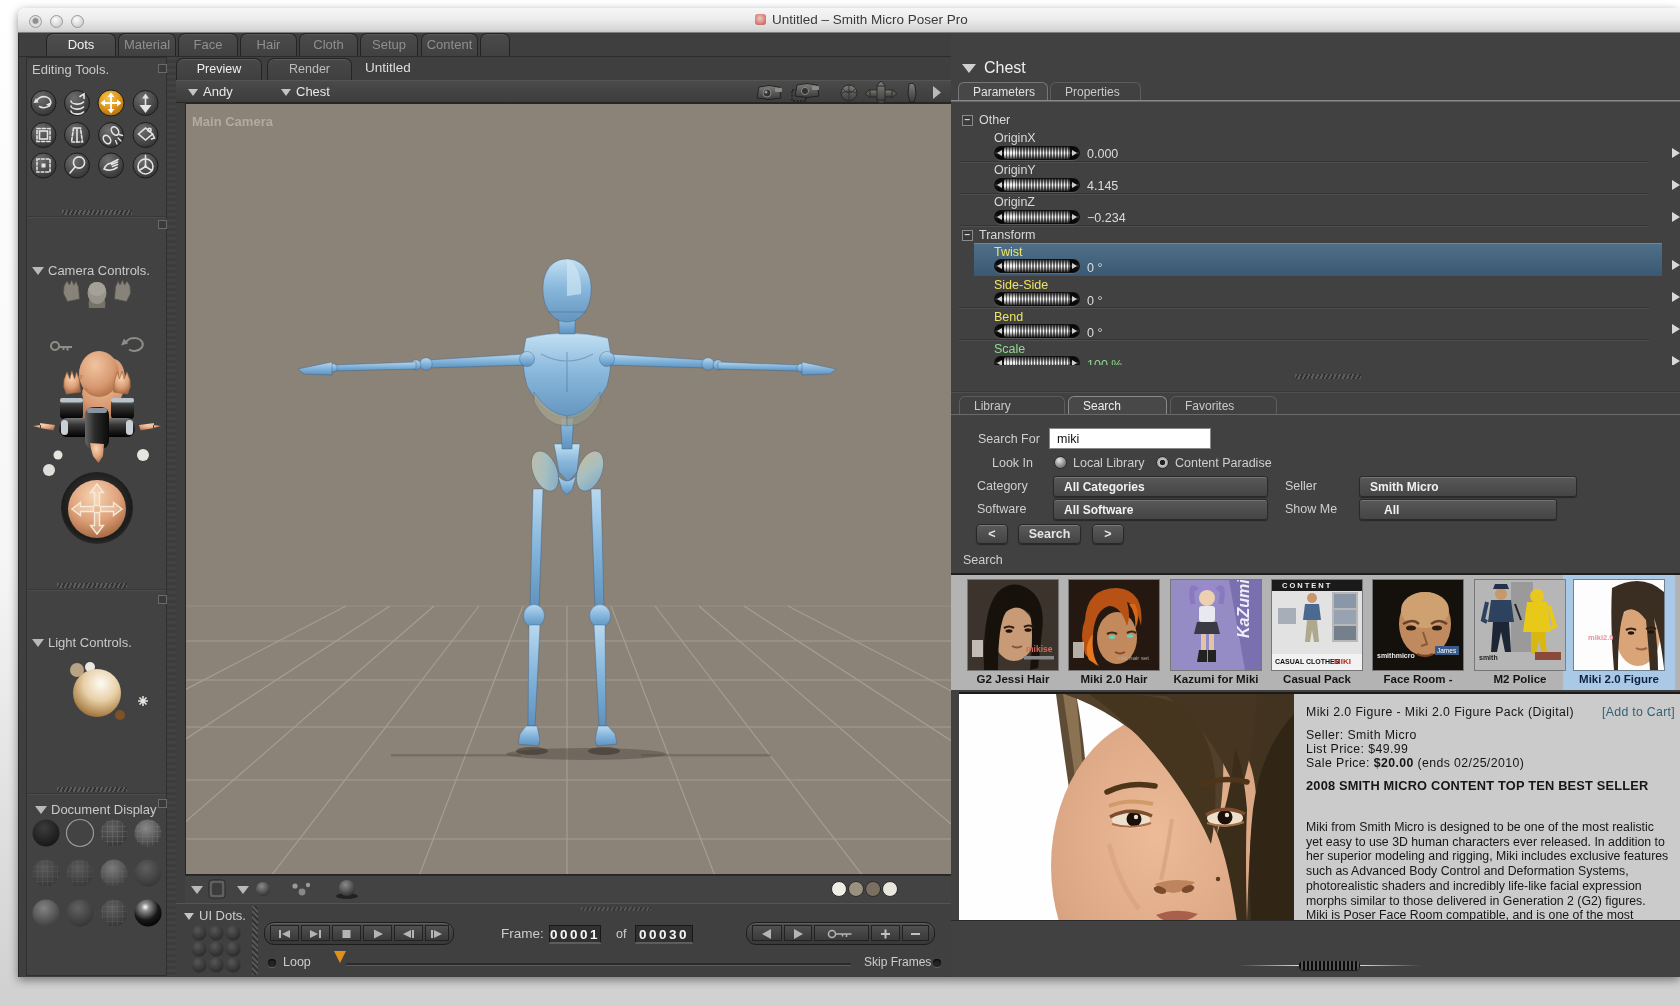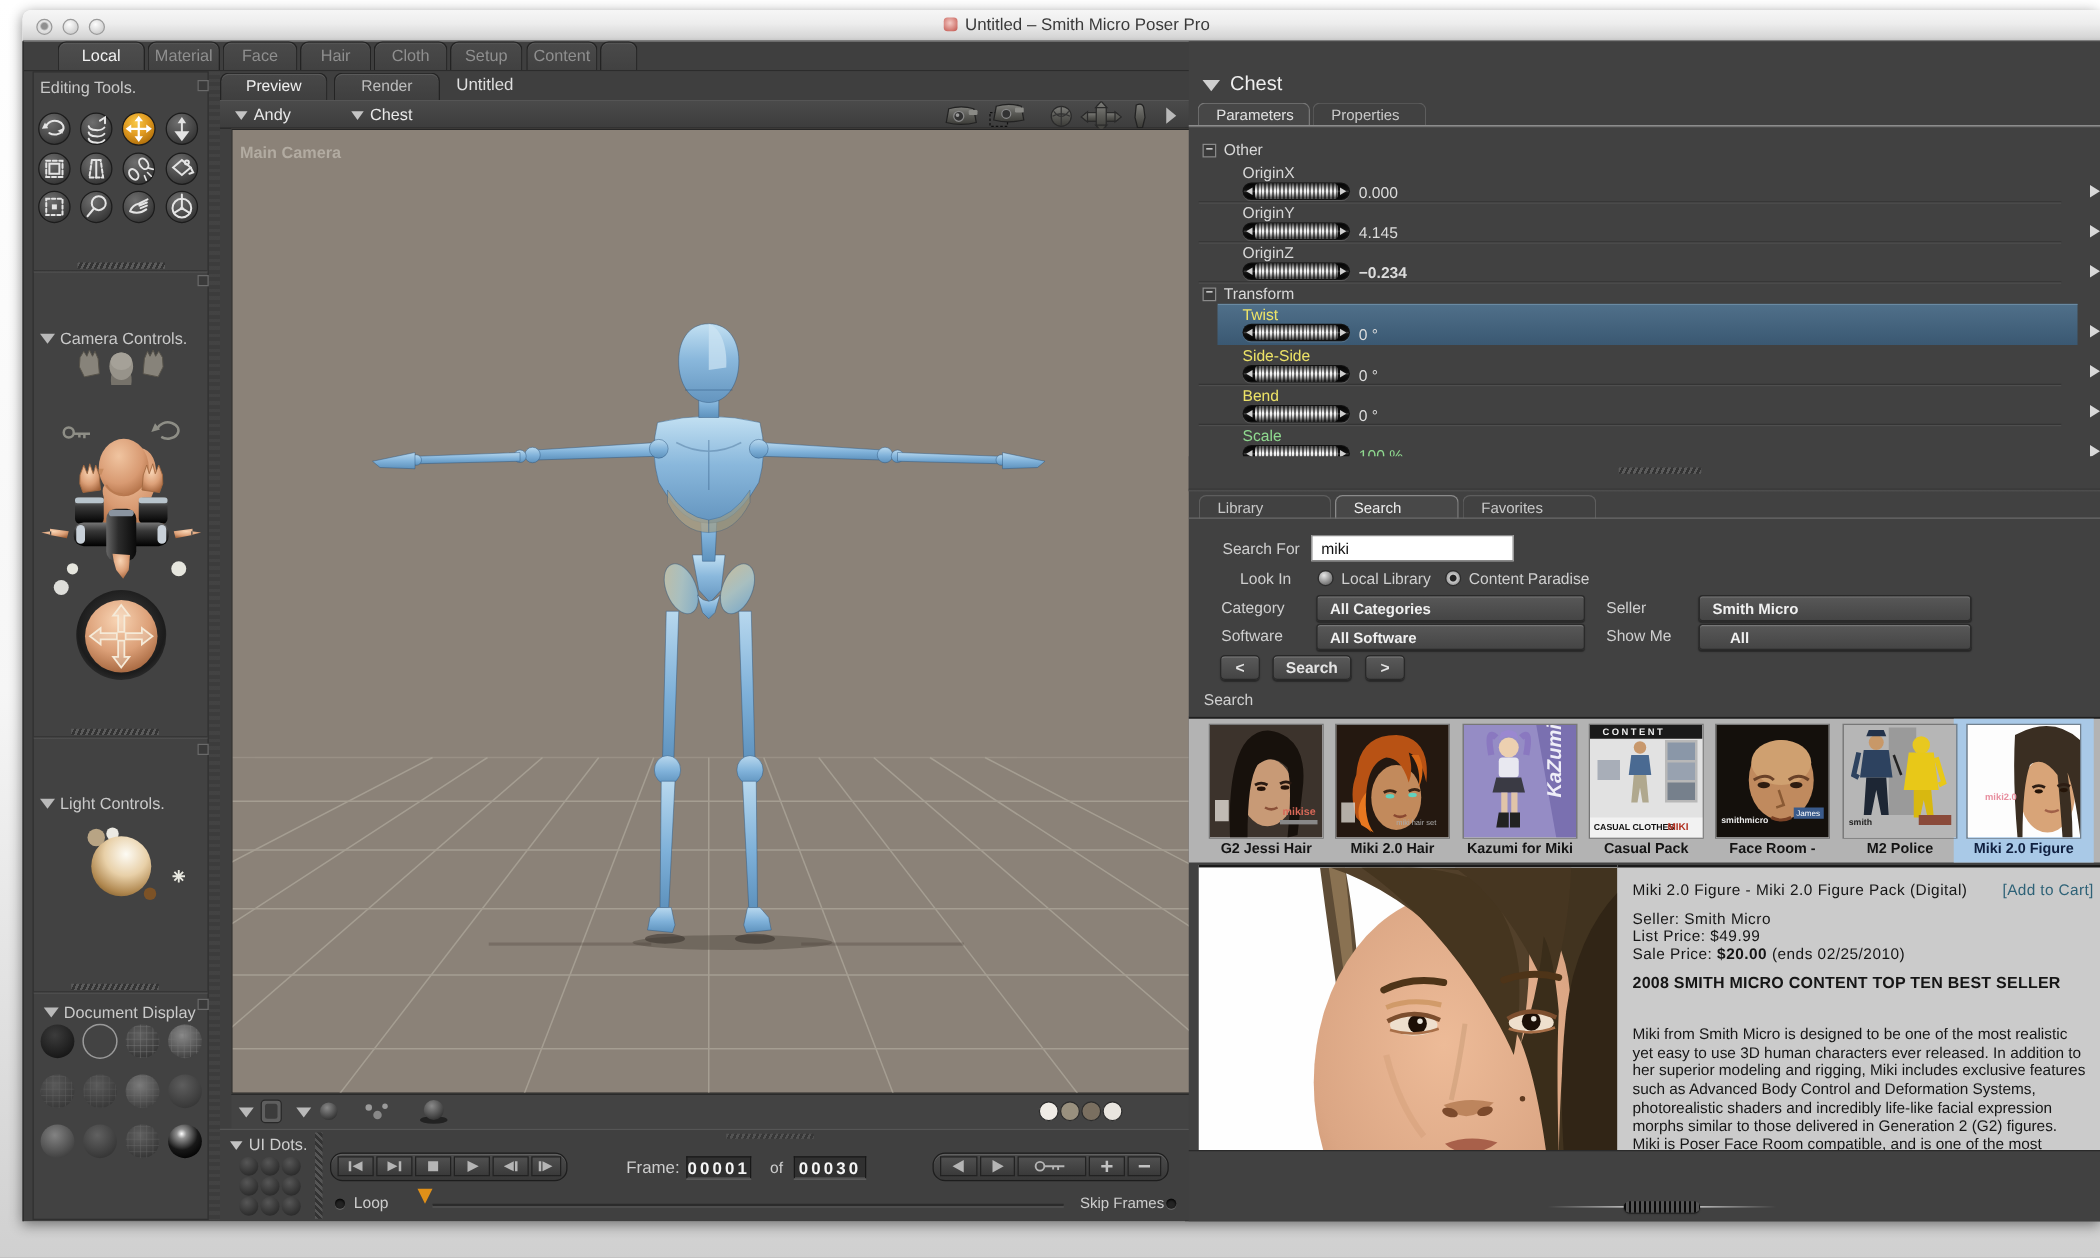--- a/index.html
+++ b/index.html
@@ -123,21 +123,21 @@
 <body>
 <div id="win">
   <div id="titlebar">
     <div class="tl" style="left:11px;background:radial-gradient(circle at 50% 45%,#8f8f8f 0 28%,#e3e3e3 46%,#cfcfcf);"></div>
     <div class="tl" style="left:32px;"></div>
     <div class="tl" style="left:53px;"></div>
     <div id="title"><span style="display:inline-block;width:11px;height:11px;border-radius:3px;background:radial-gradient(circle at 45% 40%,#f4c9c4,#c05048);vertical-align:-1px;margin-right:6px;"></span>Untitled – Smith Micro Poser Pro</div>
   </div>
   <div id="appbody">
 
-    <div class="ttab on" style="left:27px;width:70px;">Local</div>
+    <div class="ttab on" style="left:27px;width:70px;">Dots</div>
     <div class="ttab" style="left:99px;width:58px;">Material</div>
     <div class="ttab" style="left:159px;width:60px;">Face</div>
     <div class="ttab" style="left:221px;width:57px;">Hair</div>
     <div class="ttab" style="left:280px;width:59px;">Cloth</div>
     <div class="ttab" style="left:341px;width:58px;">Setup</div>
     <div class="ttab" style="left:402px;width:57px;">Content</div>
     <div class="ttab" style="left:461px;width:30px;"></div>
     <div id="toptabline"></div>
 
     <div style="position:absolute;left:148px;top:24px;width:9px;height:919px;background:repeating-linear-gradient(180deg,#454545 0 3px,#3a3a3a 3px 6px);opacity:.6;"></div>
@@ -632,21 +632,21 @@
         </div>
       <div class="pval" style="left:136px;top:146px;">4.145</div>
       <div class="rowsep" style="top:161px;"></div>
       <div class="prow-lbl" style="left:43px;top:162px;">OriginZ</div>
       <div class="dial" style="left:43px;top:177px;">
           <div class="ribs"></div>
           <div class="shade"></div>
           <div class="la"></div>
           <div class="ra"></div>
         </div>
-      <div class="pval" style="left:136px;top:178px;font-weight:bold;">−0.234</div>
+      <div class="pval" style="left:136px;top:178px;">−0.234</div>
       <div class="rowsep" style="top:193px;"></div>
       <div class="minus-box" style="left:11px;top:197px;">−</div>
       <div class="prow-lbl" style="left:28px;top:195px;">Transform</div>
       <div style="position:absolute;left:23px;top:210px;width:688px;height:33px;background:linear-gradient(180deg,#50708a,#3a5872);box-shadow:inset 0 1px 0 #6a8aa2;"></div>
       <div class="prow-lbl" style="left:43px;top:212px;color:#ede367;">Twist</div>
       <div class="dial" style="left:43px;top:226px;">
           <div class="ribs"></div>
           <div class="shade"></div>
           <div class="la"></div>
           <div class="ra"></div>
@@ -701,21 +701,21 @@
       <div class="formlbl" style="left:122px;top:423px;">Local Library</div>
       <div class="radio" style="left:205px;top:423px;background:radial-gradient(circle at 50% 50%,#222 0 30%,#c8c8c8 40%,#777);"></div>
       <div class="formlbl" style="left:224px;top:423px;text-align:right;">Content Paradise</div>
       <div class="formlbl" style="left:26px;top:446px;">Category</div>
       <div class="dropd" style="left:102px;top:443px;width:215px;">All Categories</div>
       <div class="formlbl" style="left:334px;top:446px;">Seller</div>
       <div class="dropd" style="left:408px;top:443px;width:218px;">Smith Micro</div>
       <div class="formlbl" style="left:26px;top:469px;">Software</div>
       <div class="dropd" style="left:102px;top:466px;width:215px;">All Software</div>
       <div class="formlbl" style="left:334px;top:469px;">Show Me</div>
-      <div class="dropd" style="left:408px;top:466px;width:218px;padding-left:24px;">All</div>
+      <div class="dropd" style="left:408px;top:466px;width:198px;padding-left:24px;">All</div>
       <div class="sbtn" style="left:25px;top:491px;width:32px;line-height:18px;">&lt;</div>
       <div class="sbtn" style="left:67px;top:491px;width:63px;line-height:18px;">Search</div>
       <div class="sbtn" style="left:141px;top:491px;width:32px;line-height:18px;">&gt;</div>
       <div class="formlbl" style="left:12px;top:520px;">Search</div>
       <div id="thumbstrip">
         <div style="position:absolute;left:612px;top:0;width:112px;height:115px;background:#a9c9e7;"></div>
 
         <svg class="thumb" style="left:17px;">
           <rect width="90" height="90" fill="#3c332c"></rect>
           <ellipse cx="46" cy="54" rx="21" ry="27" fill="#c89a76"></ellipse>

